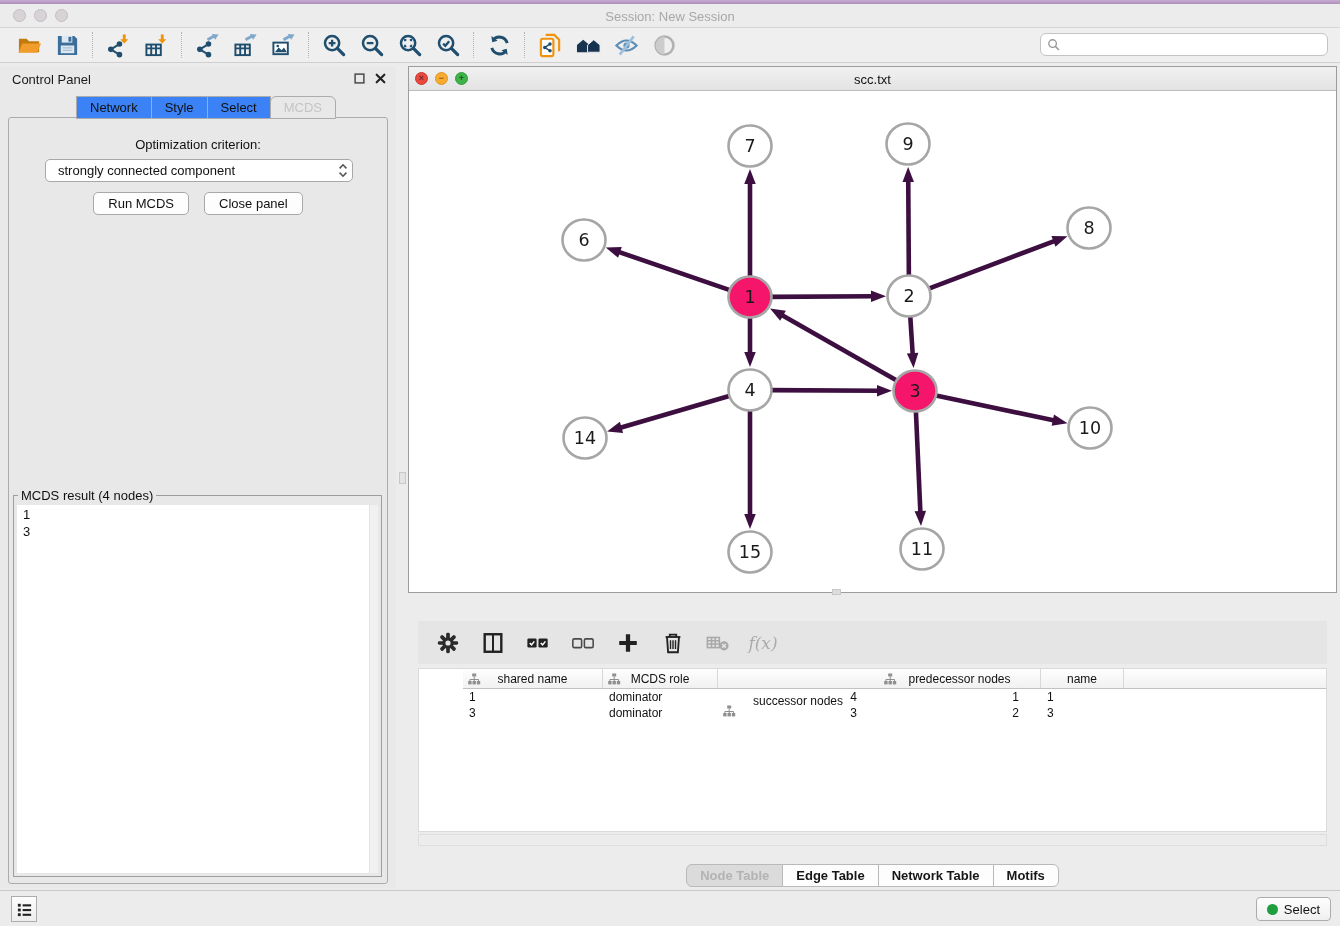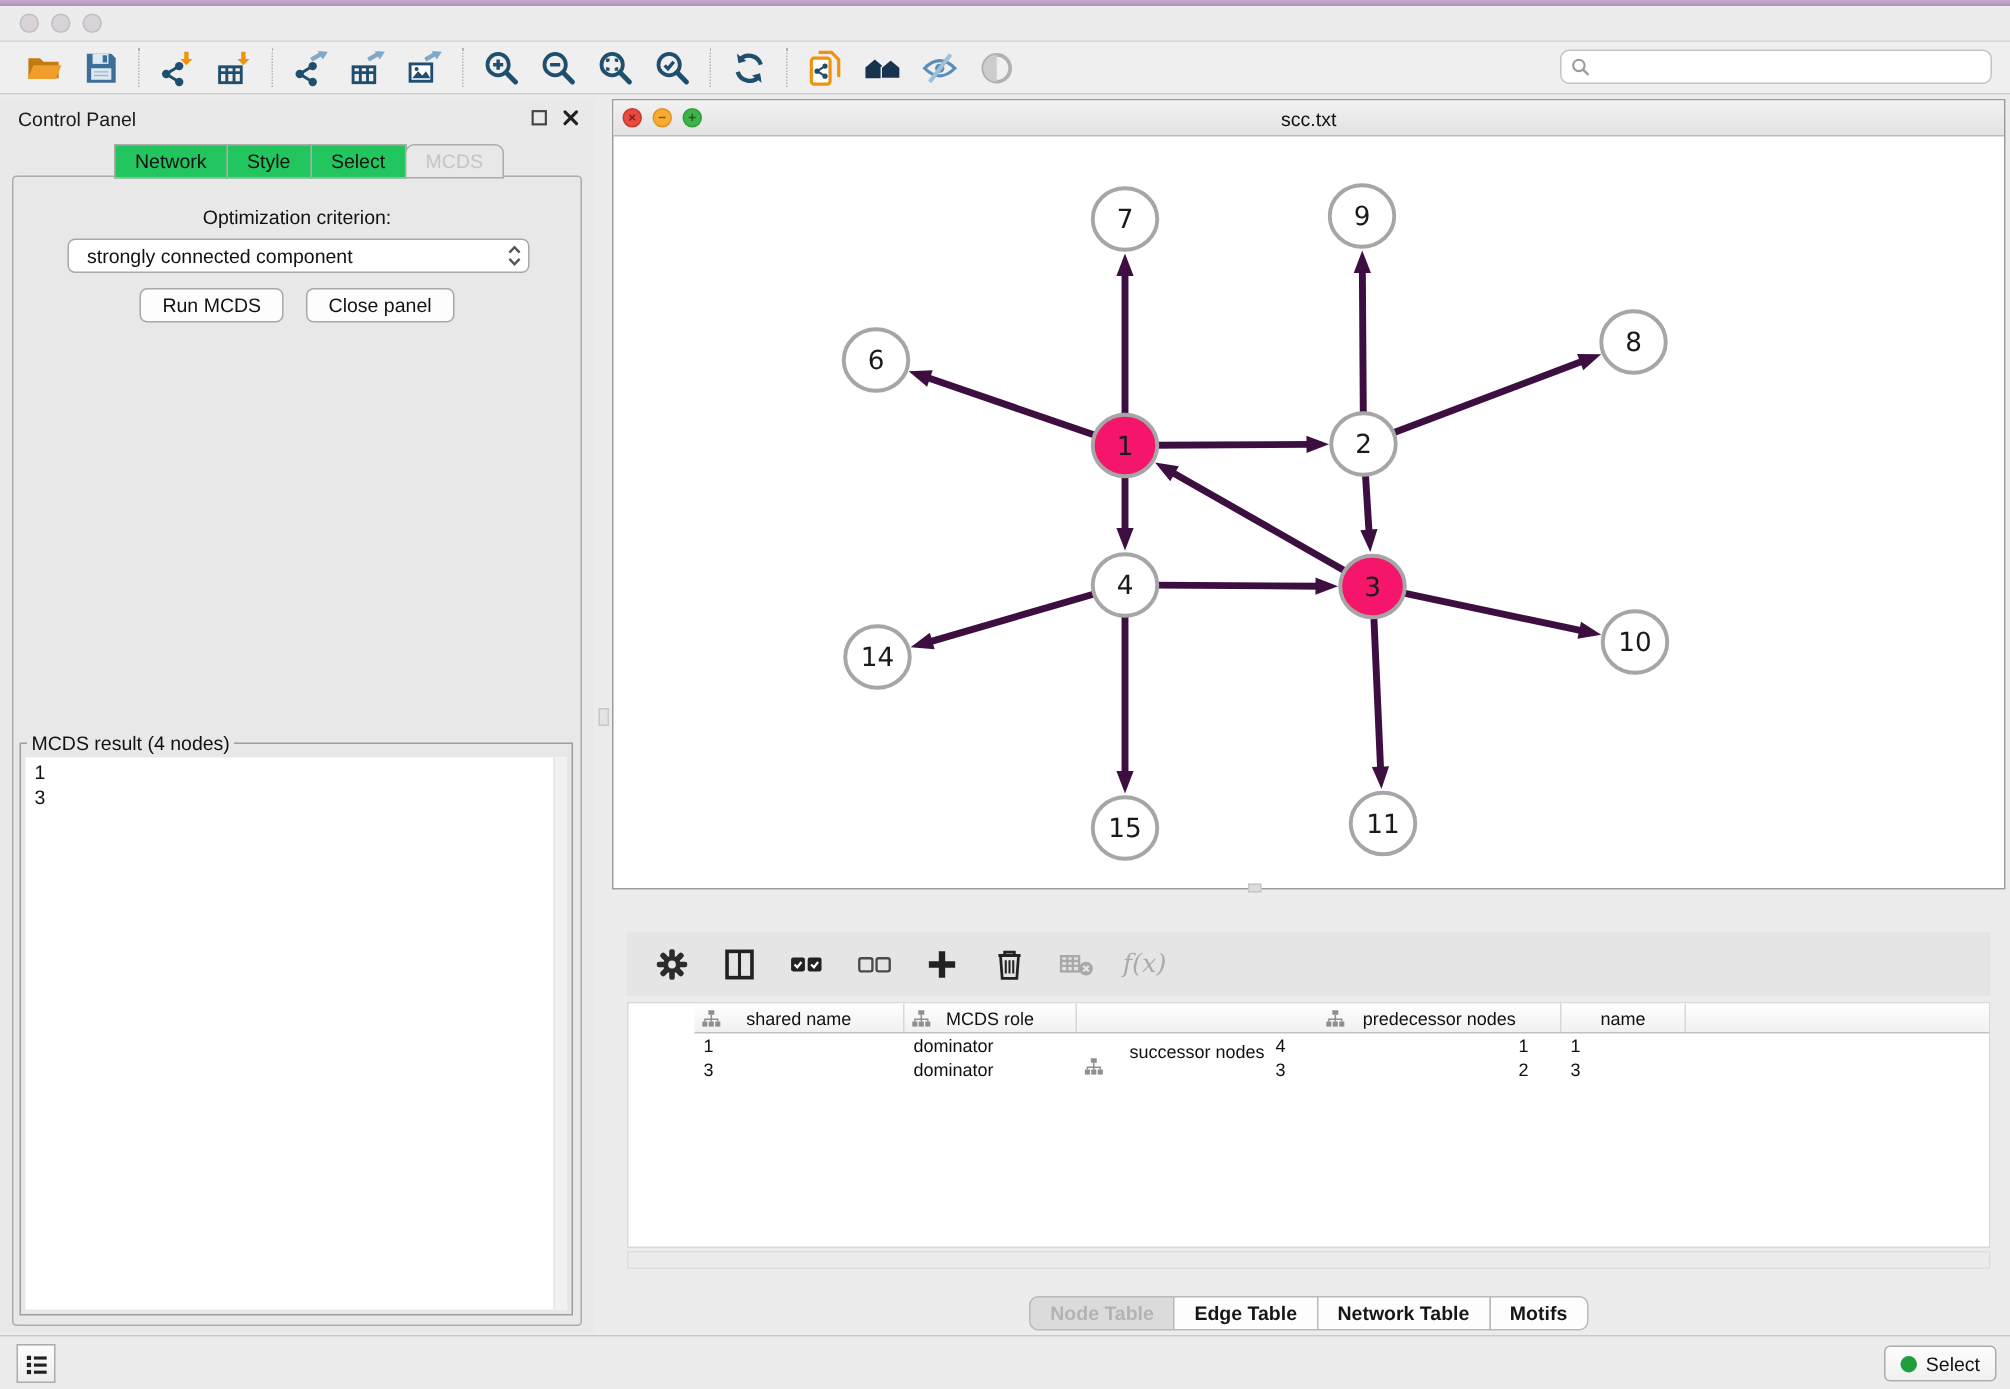--- a/index.html
+++ b/index.html
@@ -34,21 +34,21 @@
     background:transparent; font-family:"Liberation Sans",sans-serif; }
 
   
   .cpanel { position:absolute; left:0; top:66px; width:396px; height:822px; background:#E9E9E9; }
   .panel-head { position:absolute; left:0; top:0; width:100%; height:26px; }
   .panel-title { position:absolute; left:12px; top:6px; font-size:13px; color:#1A1A1A; }
   .panel-icons { position:absolute; right:10px; top:7px; display:flex; gap:10px; align-items:center; }
   .panel-icons svg { display:block; }
 
   .cp-tabs { position:absolute; left:76px; top:30px; display:flex; z-index:3; }
-  .cp-tab { font-size:13px; color:#111; background:#22c55e; border:1px solid #ACACAC;
+  .cp-tab { font-size:13px; color:#111; background:#3b82f6; border:1px solid #ACACAC;
     padding:3px 13px 3px; margin-right:-1px; cursor:pointer; }
   .cp-tab.sel { background:#E8E8E8; color:#C4C4C4; border-radius:6px 6px 0 0; }
 
   .cp-box { position:absolute; left:8px; right:8px; top:51px; bottom:4px;
     border:1px solid #ACACAC; border-radius:3px; background:#E8E8E8; }
   .opt-label { position:absolute; left:0; right:0; top:19px; text-align:center;
     font-size:13px; color:#111; }
   .combo { position:absolute; left:36px; right:34px; top:41px; height:23px;
     background:#fff; border:1px solid #A8A8A8; border-radius:5px;
     display:flex; align-items:center; padding:0 4px 0 12px; cursor:pointer; }
@@ -134,20 +134,21 @@
 </head>
 <body>
 
 <div class="win-strip"></div>
 <div class="titlebar">
   <div class="lights">
     <div class="light"></div>
     <div class="light"></div>
     <div class="light"></div>
   </div>
+  <div class="win-title">Session: New Session</div>
 </div>
 
 <div class="toolbar">
   <button class="tbtn">
       <svg viewBox="0 0 26 26">
         <path d="M2 6h8l2.5 2.5H23V20H2z" fill="#C27B0E"></path>
         <path d="M1.5 20.5 5.5 11H25l-4 9.5z" fill="#F09D2C"></path>
       </svg>
     </button>
     <button class="tbtn">

